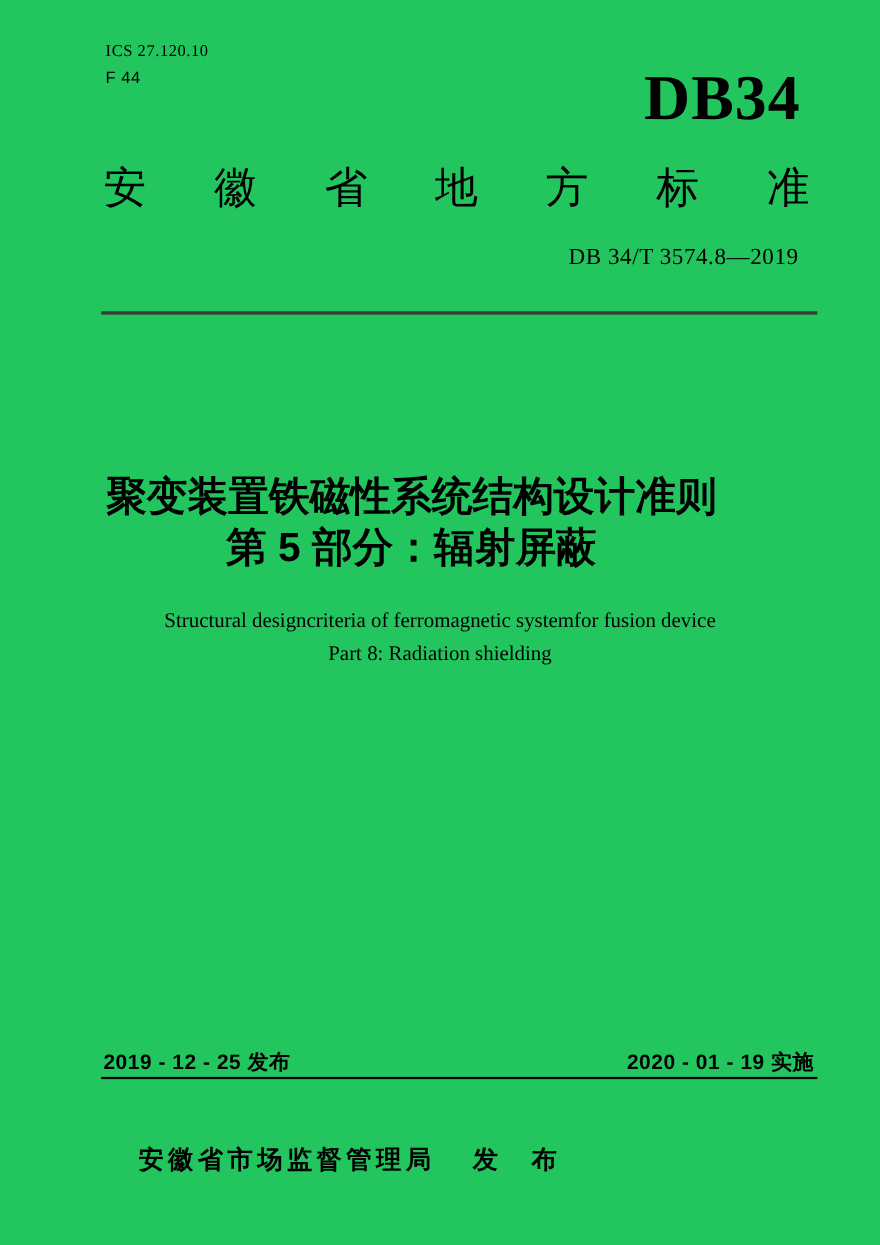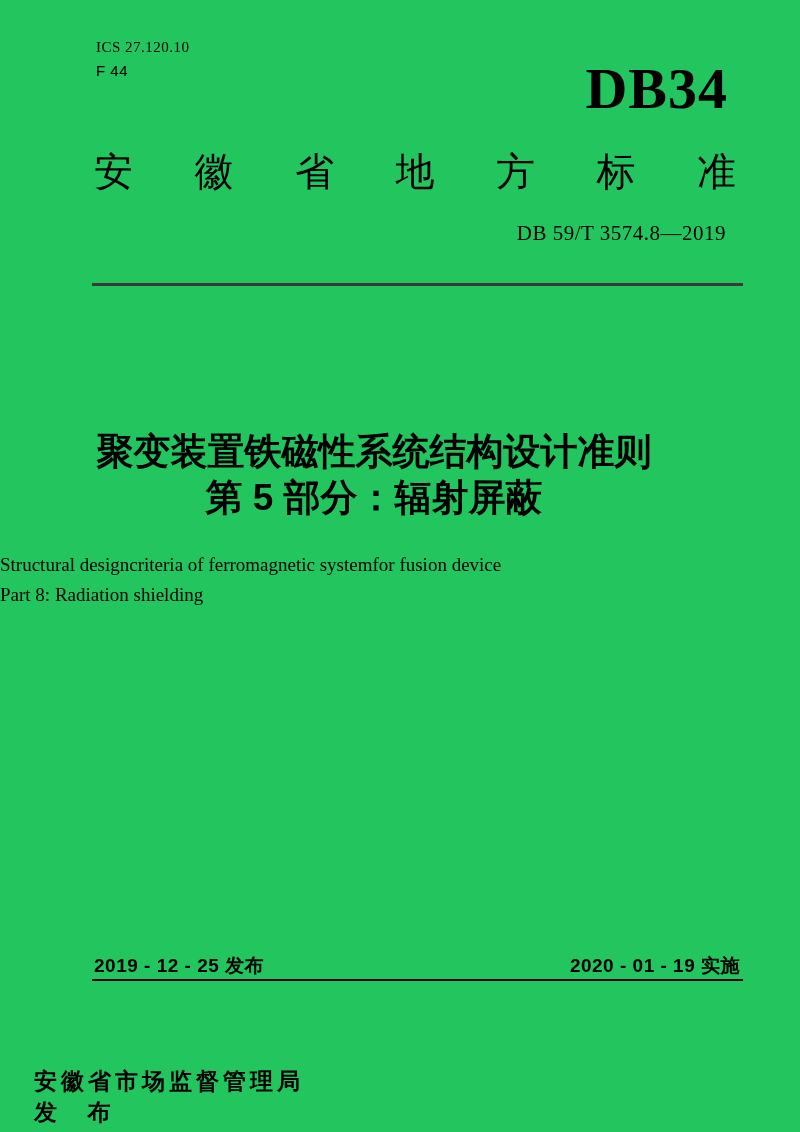--- a/index.html
+++ b/index.html
@@ -78,20 +78,21 @@
     font-weight: bold;
     font-size: 37px;
     line-height: 46px;
   }
 
   .title-en {
     position: absolute;
     left: 0;
     top: 550px;
     width: 800px;
+    text-align: center;
     font-family: "Liberation Serif", serif;
     font-size: 19px;
     line-height: 30px;
   }
 
   .dates-row {
     position: absolute;
     left: 94px;
     top: 953px;
     width: 646px;
@@ -108,28 +109,27 @@
     left: 92px;
     top: 979px;
     width: 651px;
     height: 2px;
     background: #000000;
   }
 
   .publisher-row {
     position: absolute;
     left: 0;
-    top: 1066px;
+    top: 1039px;
     width: 644px;
     display: flex;
     justify-content: center;
     align-items: baseline;
     font-size: 23px;
     font-weight: bold;
-    flex-direction: column;
   }
   .publisher-name { letter-spacing: 4px; }
   .publish-label { margin-left: 34px; letter-spacing: 12px; }
 </style>
 </head>
 <body>
 
 <div class="page">
 
   <div class="ics-block">
@@ -142,21 +142,21 @@
   <div class="std-name">
       <span>安</span>
       <span>徽</span>
       <span>省</span>
       <span>地</span>
       <span>方</span>
       <span>标</span>
       <span>准</span>
     </div>
 
-  <div class="std-number">DB 59/T 3574.8—2019</div>
+  <div class="std-number">DB 34/T 3574.8—2019</div>
 
   <div class="rule-top"></div>
 
   <div class="title-zh">
     <div>聚变装置铁磁性系统结构设计准则</div>
     <div>第 5 部分：辐射屏蔽</div>
   </div>
 
   <div class="title-en">
     <div>Structural designcriteria of ferromagnetic systemfor fusion device</div>

